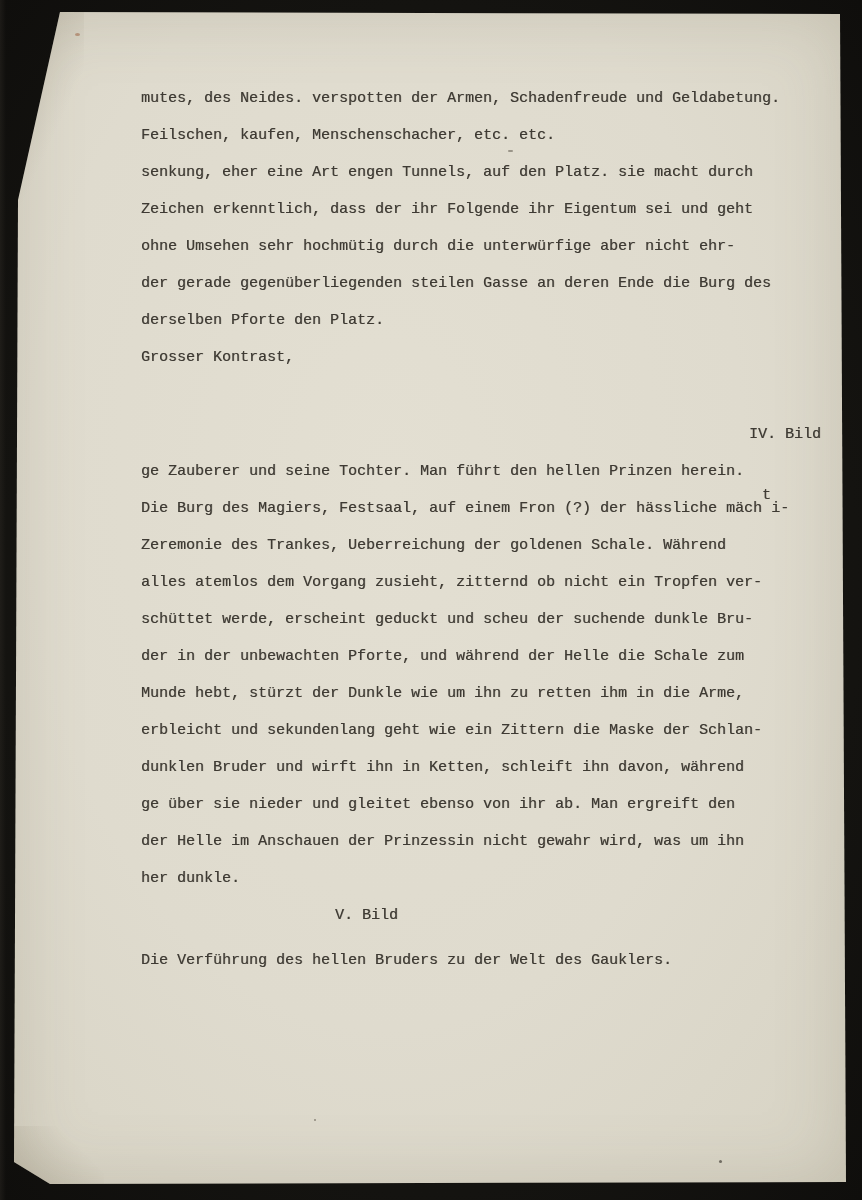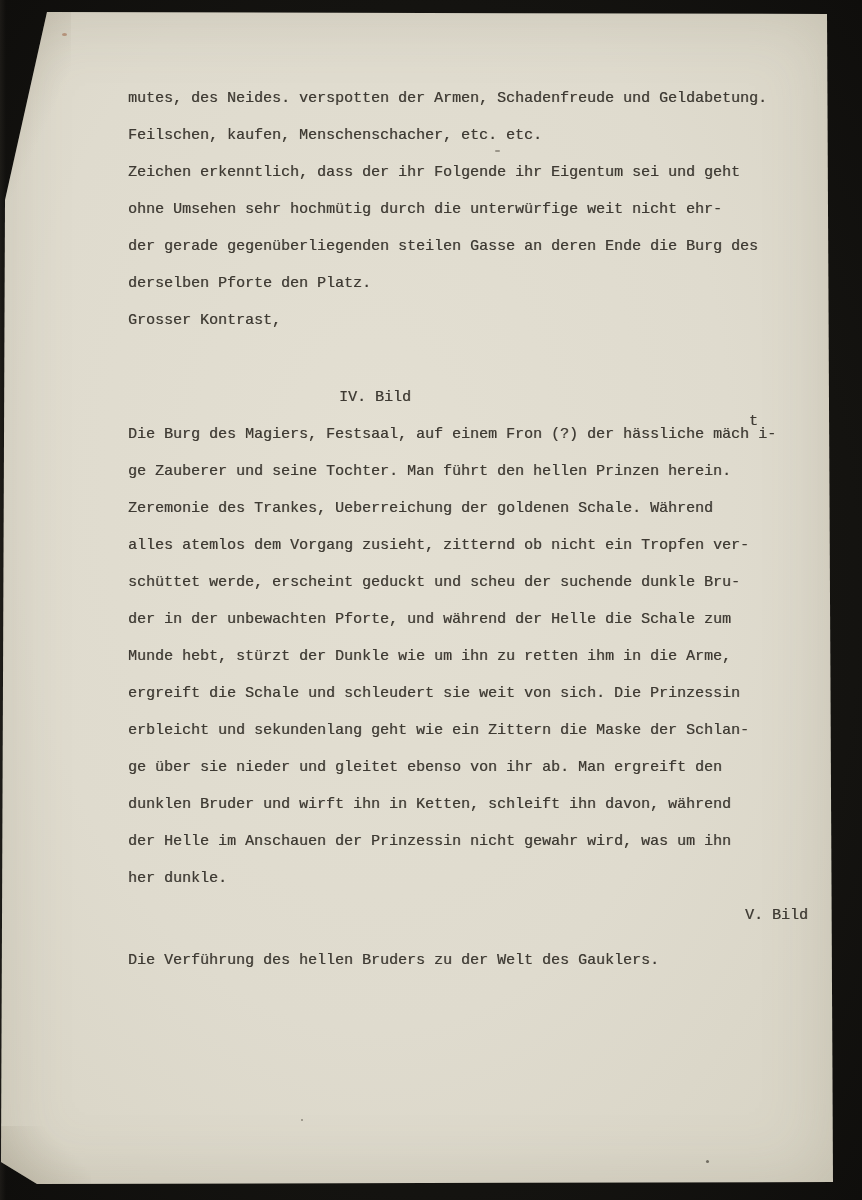--- a/index.html
+++ b/index.html
@@ -20,21 +20,21 @@
   .scan::before {
     content: "";
     position: absolute;
     left: 0; top: 0; bottom: 0;
     width: 6px;
     background: linear-gradient(to right, #2a2722, rgba(42,39,34,0));
     opacity: .5;
   }
   .paper {
     position: absolute;
-    left: 1px;
+    left: 14px;
     top: 12px;
     width: 832px;
     height: 1174px;
     background:
       radial-gradient(ellipse at 45% 40%, #e3dfd2 0%, #dfdbce 55%, #d7d3c4 100%);
     clip-path: polygon(46px 0px, 826px 2px, 832px 1170px, 36px 1172px, 0px 1150px, 4px 188px);
     box-shadow: inset 0 0 70px rgba(120, 110, 88, 0.22);
     text-decoration: underline;
   }
   .textblock {
@@ -44,22 +44,22 @@
     width: 680px;
     font-family: "Liberation Mono", "DejaVu Sans Mono", monospace;
     font-size: 15px;
     line-height: 37px;
     color: #3e3a33;
     text-shadow: 0.4px 0.4px 0.5px rgba(62, 58, 51, 0.55);
     white-space: nowrap;
   }
   .line { height: 37px; }
   .spacer { height: 40px; }
-  .heading-iv { padding-left: 211px; }
-  .heading-v { padding-left: 194px; text-align: right; }
+  .heading-iv { padding-left: 211px; text-align: right; }
+  .heading-v { padding-left: 194px; }
   .closing { margin-top: 8px; }
   .sup {
     position: relative;
     top: -13px;
   }
   .speck {
     position: absolute;
     border-radius: 50%;
   }
   .speck-red   { left: 61px;  top: 21px;   width: 5px; height: 3px; background: #a87a5e; opacity: .7; }
@@ -89,42 +89,42 @@
     <div class="corner-shade"></div>
     <div class="corner-shade-bl"></div>
     <div class="speck speck-red"></div>
     <div class="speck speck-dash"></div>
     <div class="speck speck-dot1"></div>
     <div class="speck speck-dot2"></div>
 
     <div class="textblock">
       <div class="line">mutes, des Neides. verspotten der Armen, Schadenfreude und Geldabetung.</div>
       <div class="line">Feilschen, kaufen, Menschenschacher, etc. etc.</div>
+      <div class="line">senkung, eher eine Art engen Tunnels, auf den Platz. sie macht durch</div>
       <div class="line">Zeichen erkenntlich, dass der ihr Folgende ihr Eigentum sei und geht</div>
-      <div class="line">ohne Umsehen sehr hochmütig durch die unterwürfige weit nicht ehr-</div>
+      <div class="line">ohne Umsehen sehr hochmütig durch die unterwürfige aber nicht ehr-</div>
       <div class="line">der gerade gegenüberliegenden steilen Gasse an deren Ende die Burg des</div>
       <div class="line">derselben Pforte den Platz.</div>
       <div class="line">Grosser Kontrast,</div>
 
       <div class="spacer"></div>
 
       <div class="line heading-iv">IV. Bild</div>
 
+      <div class="line">ge Zauberer und seine Tochter. Man führt den hellen Prinzen herein.</div>
+
       <div class="line"><span>Die Burg des Magiers, Festsaal, auf einem Fron (?) der hässliche mäch</span><span class="sup">t</span><span>i-</span></div>
-
-      <div class="line">ge Zauberer und seine Tochter. Man führt den hellen Prinzen herein.</div>
       <div class="line">Zeremonie des Trankes, Ueberreichung der goldenen Schale. Während</div>
       <div class="line">alles atemlos dem Vorgang zusieht, zitternd ob nicht ein Tropfen ver-</div>
       <div class="line">schüttet werde, erscheint geduckt und scheu der suchende dunkle Bru-</div>
       <div class="line">der in der unbewachten Pforte, und während der Helle die Schale zum</div>
       <div class="line">Munde hebt, stürzt der Dunkle wie um ihn zu retten ihm in die Arme,</div>
-      <div class="line">ergreift die Schale und schleudert sie weit von sich. Die Prinzessin</div>
       <div class="line">erbleicht und sekundenlang geht wie ein Zittern die Maske der Schlan-</div>
+      <div class="line">dunklen Bruder und wirft ihn in Ketten, schleift ihn davon, während</div>
       <div class="line">ge über sie nieder und gleitet ebenso von ihr ab. Man ergreift den</div>
-      <div class="line">dunklen Bruder und wirft ihn in Ketten, schleift ihn davon, während</div>
       <div class="line">der Helle im Anschauen der Prinzessin nicht gewahr wird, was um ihn</div>
       <div class="line">her dunkle.</div>
 
       <div class="line heading-v">V. Bild</div>
       <div class="line closing">Die Verführung des hellen Bruders zu der Welt des Gauklers.</div>
     </div>
   </div>
 </div>
 
 </body></html>

